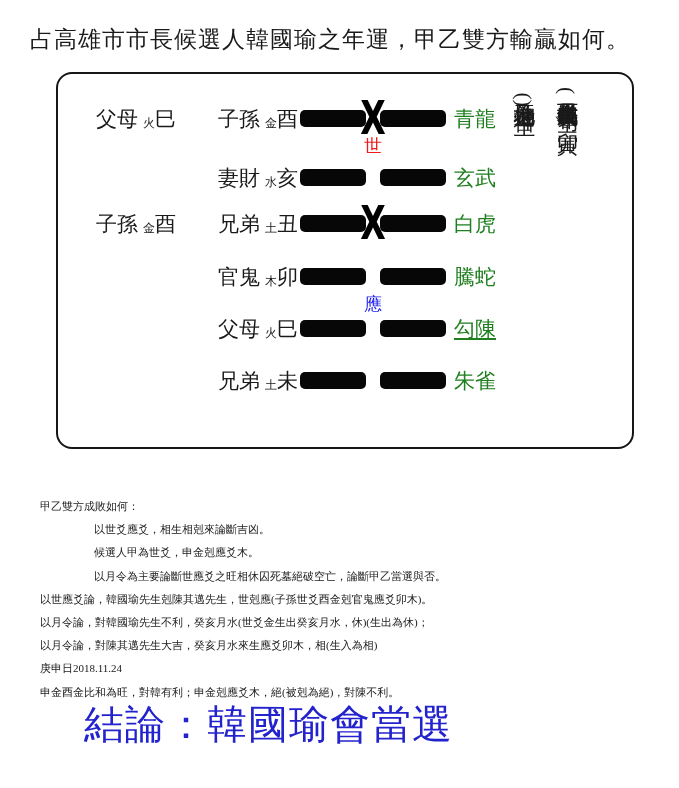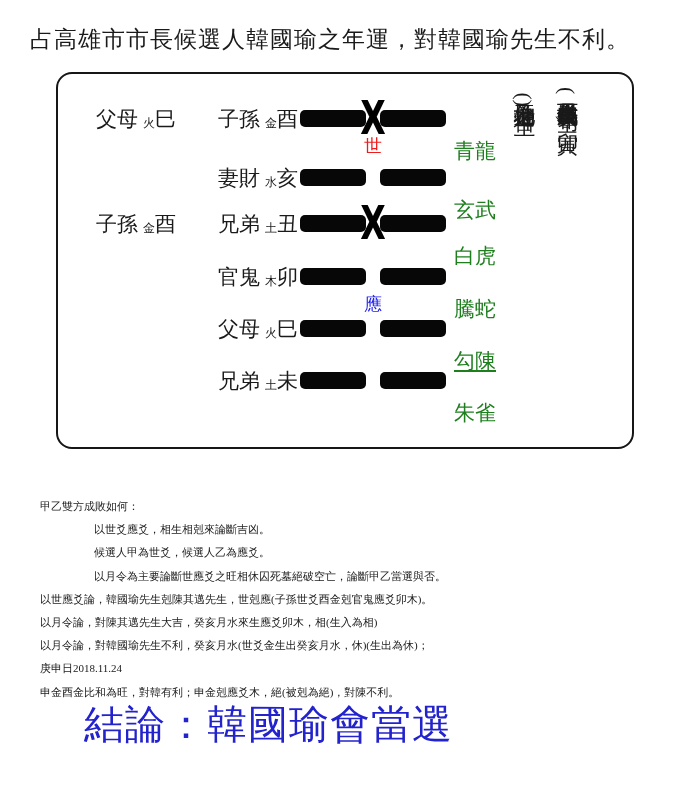--- a/index.html
+++ b/index.html
@@ -26,42 +26,42 @@
   .xmark{
     position:absolute;left:242px;width:146px;top:-12px;height:46px;line-height:46px;
     text-align:center;font-size:46px;font-weight:bold;color:#000;
     font-family:"DejaVu Sans","Liberation Sans",sans-serif;
     transform:scaleX(0.72);letter-spacing:0;
   }
   .marker{
     position:absolute;left:242px;width:146px;top:30px;height:19px;line-height:19px;
     text-align:center;font-size:18px;
   }
-  .god{position:absolute;left:396px;white-space:nowrap;font-size:21px;margin-top:32px;}
+  .god{position:absolute;left:396px;white-space:nowrap;font-size:21px;}
   .vheader{
     position:absolute;top:13px;right:44px;height:360px;
     writing-mode:vertical-rl;text-orientation:mixed;
     font-size:21.5px;line-height:43px;white-space:nowrap;
   }
   .vcol{display:block;}
   .analysis{
     position:absolute;left:40px;top:495px;width:620px;
     font-size:11px;line-height:23.2px;white-space:nowrap;
   }
   .aline{height:23.2px;}
   .aline.indent{padding-left:54px;}
   .conclusion{
     position:absolute;left:0;top:697px;width:537px;text-align:center;
     font-size:40px;letter-spacing:1px;white-space:nowrap;font-family:Liberation Serif, serif;
   }
 </style>
 </head>
 <body>
 
-<div class="title">占高雄市市長候選人韓國瑜之年運，對韓國瑜先生不利。</div>
+<div class="title">占高雄市市長候選人韓國瑜之年運，甲乙雙方輸贏如何。</div>
 
 <div class="hexbox">
   <div>
       <div class="hexrow" style="top: 33px;">
         <span class="fushen"><span>父母</span><span class="elem">火</span><span>巳</span></span>
         <span class="mainlab"><span>子孫</span><span class="elem">金</span><span>酉</span></span>
         <div class="bars">
           <div class="seg l"></div>
           <div class="seg r"></div>
         </div>
@@ -115,22 +115,22 @@
     </div>
   <div class="vheader">
     <span class="vcol">戊戌年癸亥月丙午日(旬空：寅卯)</span>
     <span class="vcol">坤為地之晉 坤宮(土)</span>
   </div>
 </div>
 
 <div class="analysis">
     <div class="aline">甲乙雙方成敗如何：</div>
     <div class="aline indent">以世爻應爻，相生相剋來論斷吉凶。</div>
-    <div class="aline indent">候選人甲為世爻，候選人乙為應爻。</div>
+    <div class="aline indent">候選人甲為世爻，申金剋應爻木。</div>
     <div class="aline indent">以月令為主要論斷世應爻之旺相休囚死墓絕破空亡，論斷甲乙當選與否。</div>
     <div class="aline">以世應爻論，韓國瑜先生剋陳其邁先生，世剋應(子孫世爻酉金剋官鬼應爻卯木)。</div>
+    <div class="aline">以月令論，對韓國瑜先生不利，癸亥月水(世爻金生出癸亥月水，休)(生出為休)；</div>
     <div class="aline">以月令論，對陳其邁先生大吉，癸亥月水來生應爻卯木，相(生入為相)</div>
-    <div class="aline">以月令論，對韓國瑜先生不利，癸亥月水(世爻金生出癸亥月水，休)(生出為休)；</div>
     <div class="aline">庚申日2018.11.24</div>
     <div class="aline">申金酉金比和為旺，對韓有利；申金剋應爻木，絕(被剋為絕)，對陳不利。</div>
   </div>
 
 <div class="conclusion" style="color: rgb(35, 35, 205);">結論：韓國瑜會當選</div>
 
 </body></html>

